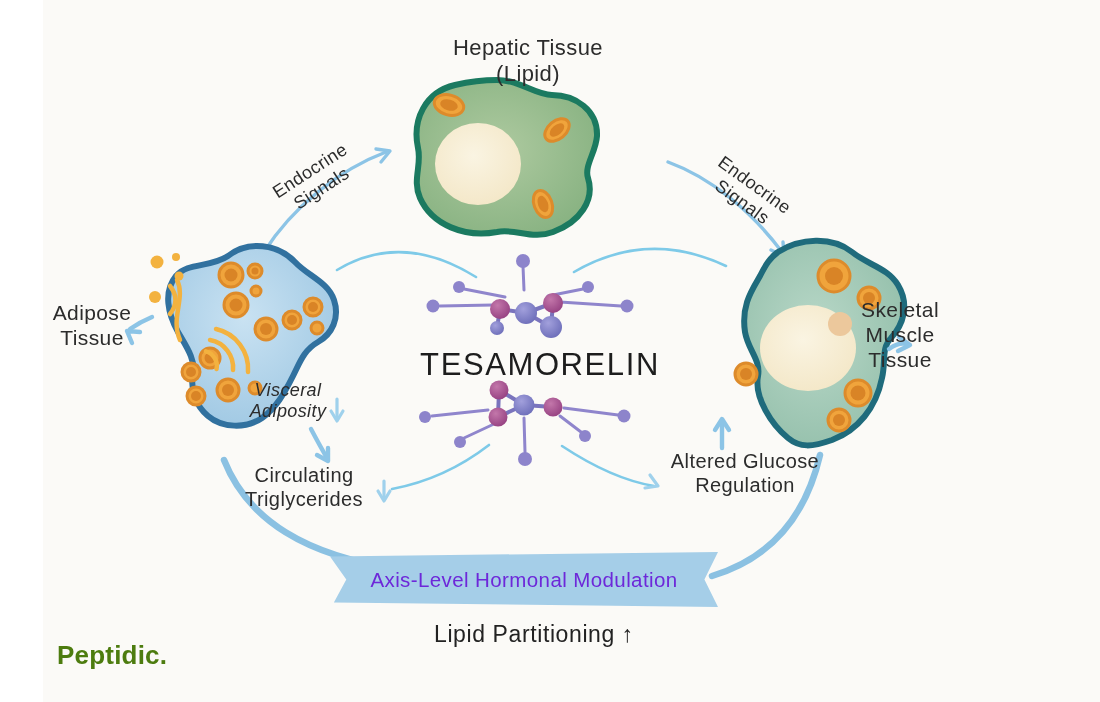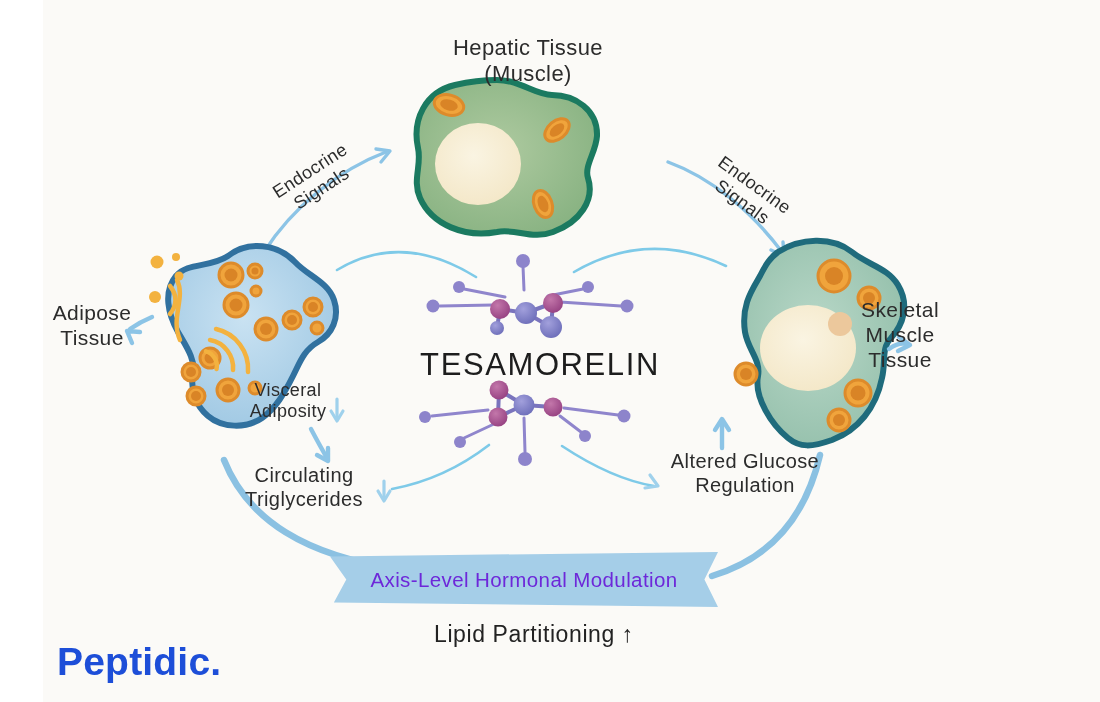--- a/index.html
+++ b/index.html
@@ -14,30 +14,30 @@
   body{font-family:"Liberation Sans","DejaVu Sans",sans-serif;color:var(--text-dark);position:relative;}
   .canvas{position:absolute;left:0;top:0;width:992px;height:702px;}
   .stage{position:absolute;left:43px;top:0;width:1057px;height:702px;background:#fbfaf7;}
   svg.art{position:absolute;left:0;top:0;width:1100px;height:702px;}
   .label{position:absolute;text-align:center;line-height:1.18;letter-spacing:.4px;color:var(--text-dark);white-space:nowrap;}
   .lbl-hepatic{left:528px;top:35px;transform:translateX(-50%);font-size:22px;}
   .lbl-adipose{left:92px;top:301px;transform:translateX(-50%);font-size:21px;}
   .lbl-skeletal{left:900px;top:298px;transform:translateX(-50%);font-size:21px;text-align:center;}
   .lbl-endo-left{left:316px;top:180px;transform:translate(-50%,-50%) rotate(-33deg);font-size:18px;}
   .lbl-endo-right{left:748px;top:194px;transform:translate(-50%,-50%) rotate(36deg);font-size:18px;}
-  .lbl-visceral{left:288px;top:380px;transform:translateX(-50%);font-size:18px;}
+  .lbl-visceral{left:288px;top:380px;transform:translateX(-50%);font-size:18px;font-style:italic;}
   .lbl-circulating{left:304px;top:464px;transform:translateX(-50%);font-size:20px;}
   .lbl-altered{left:745px;top:450px;transform:translateX(-50%);font-size:20px;}
   .lbl-tesamorelin{left:540px;top:347px;transform:translateX(-50%);font-size:31px;font-weight:400;letter-spacing:1.6px;color:#1d1d1d;}
   .banner{position:absolute;left:330px;top:552px;width:388px;height:55px;background:var(--banner-bg);
     clip-path:polygon(0% 8%,100% 0%,96.5% 50%,100% 100%,1% 92%,4.2% 50%);
     display:flex;align-items:center;justify-content:center;}
   .banner-text{font-size:20.5px;font-weight:500;letter-spacing:.4px;color:#6d28d9;}
   .lbl-lipid{left:528px;top:621px;transform:translateX(-50%);font-size:23px;font-weight:500;letter-spacing:.6px;color:#222;margin-left:6px;}
-  .brand{position:absolute;left:57px;top:640px;font-size:39px;font-weight:700;letter-spacing:.2px;color:#1d4ed8;}
+  .brand{position:absolute;left:57px;top:640px;font-size:26px;font-weight:700;letter-spacing:.2px;color:#4d7c0f;}
   .s-arrow{stroke:var(--arrow-blue);stroke-width:3.4;fill:none;stroke-linecap:round;stroke-linejoin:round;}
   .s-arrow-sm{stroke:var(--arrow-blue-light);stroke-width:3.2;fill:none;stroke-linecap:round;stroke-linejoin:round;}
   .s-arrow-md{stroke:var(--arrow-blue);stroke-width:4.4;fill:none;stroke-linecap:round;stroke-linejoin:round;}
   .s-arc{stroke:var(--arc-cyan);stroke-width:2.6;fill:none;stroke-linecap:round;}
   .s-thick{stroke:var(--thick-curve);stroke-width:6.5;fill:none;stroke-linecap:round;}
   .spoke{stroke:var(--molecule-spoke);stroke-width:3;stroke-linecap:round;}
   .spoke-dot{fill:#8d84cb;}
   .bond{stroke:#7a74bd;stroke-width:4;stroke-linecap:round;}
   .org{fill:var(--organelle-orange);stroke:var(--organelle-rim);stroke-width:3;}
   .org-core{fill:var(--organelle-core);stroke:none;}
@@ -243,21 +243,21 @@
       <polyline class="s-arrow-md" points="715,430 722,419 729,430"></polyline>
     </g>
     <g>
       <path class="s-arrow-md" d="M 889,349 Q 899,342 906,344"></path>
       <polyline class="s-arrow-md" points="898,351 910,345 899,337"></polyline>
     </g>
   </svg>
 
   <div class="label lbl-hepatic">
     <div>Hepatic Tissue</div>
-    <div>(Muscle)</div>
+    <div>(Lipid)</div>
   </div>
 
   <div class="label lbl-endo-left">
     <div>Endocrine</div>
     <div>Signals</div>
   </div>
 
   <div class="label lbl-endo-right">
     <div>Endocrine</div>
     <div>Signals</div>

